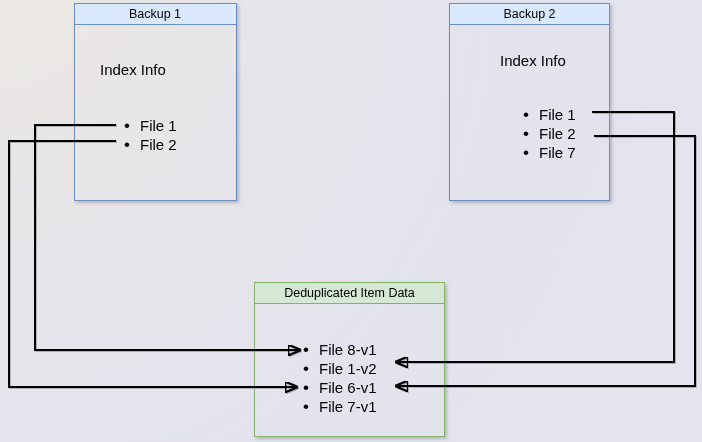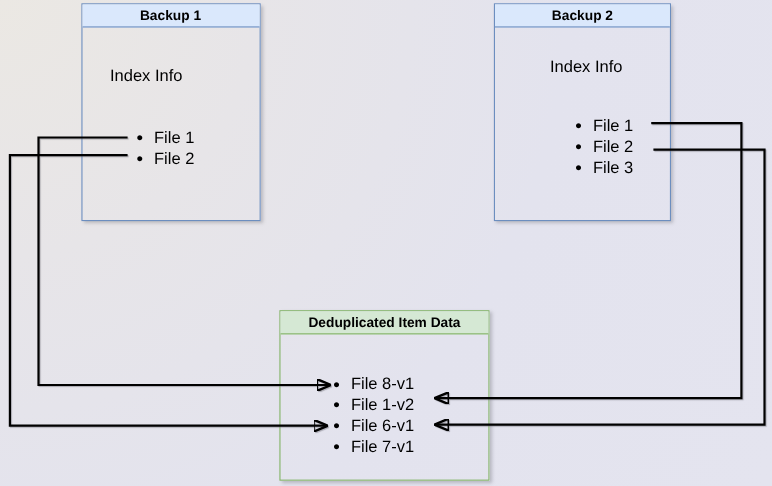--- a/index.html
+++ b/index.html
@@ -19,21 +19,21 @@
     position: absolute;
     border: 1.5px solid;
     box-sizing: border-box;
     box-shadow: 2px 2px 3px rgba(100,100,110,0.35);
     background: transparent;
   }
   .node .titlebar {
     height: 21px;
     line-height: 21px;
     text-align: center;
-    font-weight: bold;
+    font-weight: normal;
     font-size: 12.5px;
     border-bottom: 1.5px solid;
     box-sizing: border-box;
   }
   .blue  { border-color: #6c8ebf; }
   .blue .titlebar  { background: #dae8fc; border-color: #6c8ebf; }
   .green { border-color: #82b366; }
   .green .titlebar { background: #d5e8d4; border-color: #82b366; }
 
   .subtitle {
@@ -99,21 +99,21 @@
     <div class="bullet-row">
       <span class="dot">•</span>
       <span>File 1</span>
     </div>
     <div class="bullet-row">
       <span class="dot">•</span>
       <span>File 2</span>
     </div>
     <div class="bullet-row">
       <span class="dot">•</span>
-      <span>File 3</span>
+      <span>File 7</span>
     </div>
   </div>
 
   <div class="node green" style="left:254px; top:282px; width:191px; height:155px;">
     <div class="titlebar">Deduplicated Item Data</div>
   </div>
   <div class="bullet-list" style="left:303px; top:340px;">
     <div class="bullet-row">
       <span class="dot">•</span>
       <span>File 8-v1</span>

